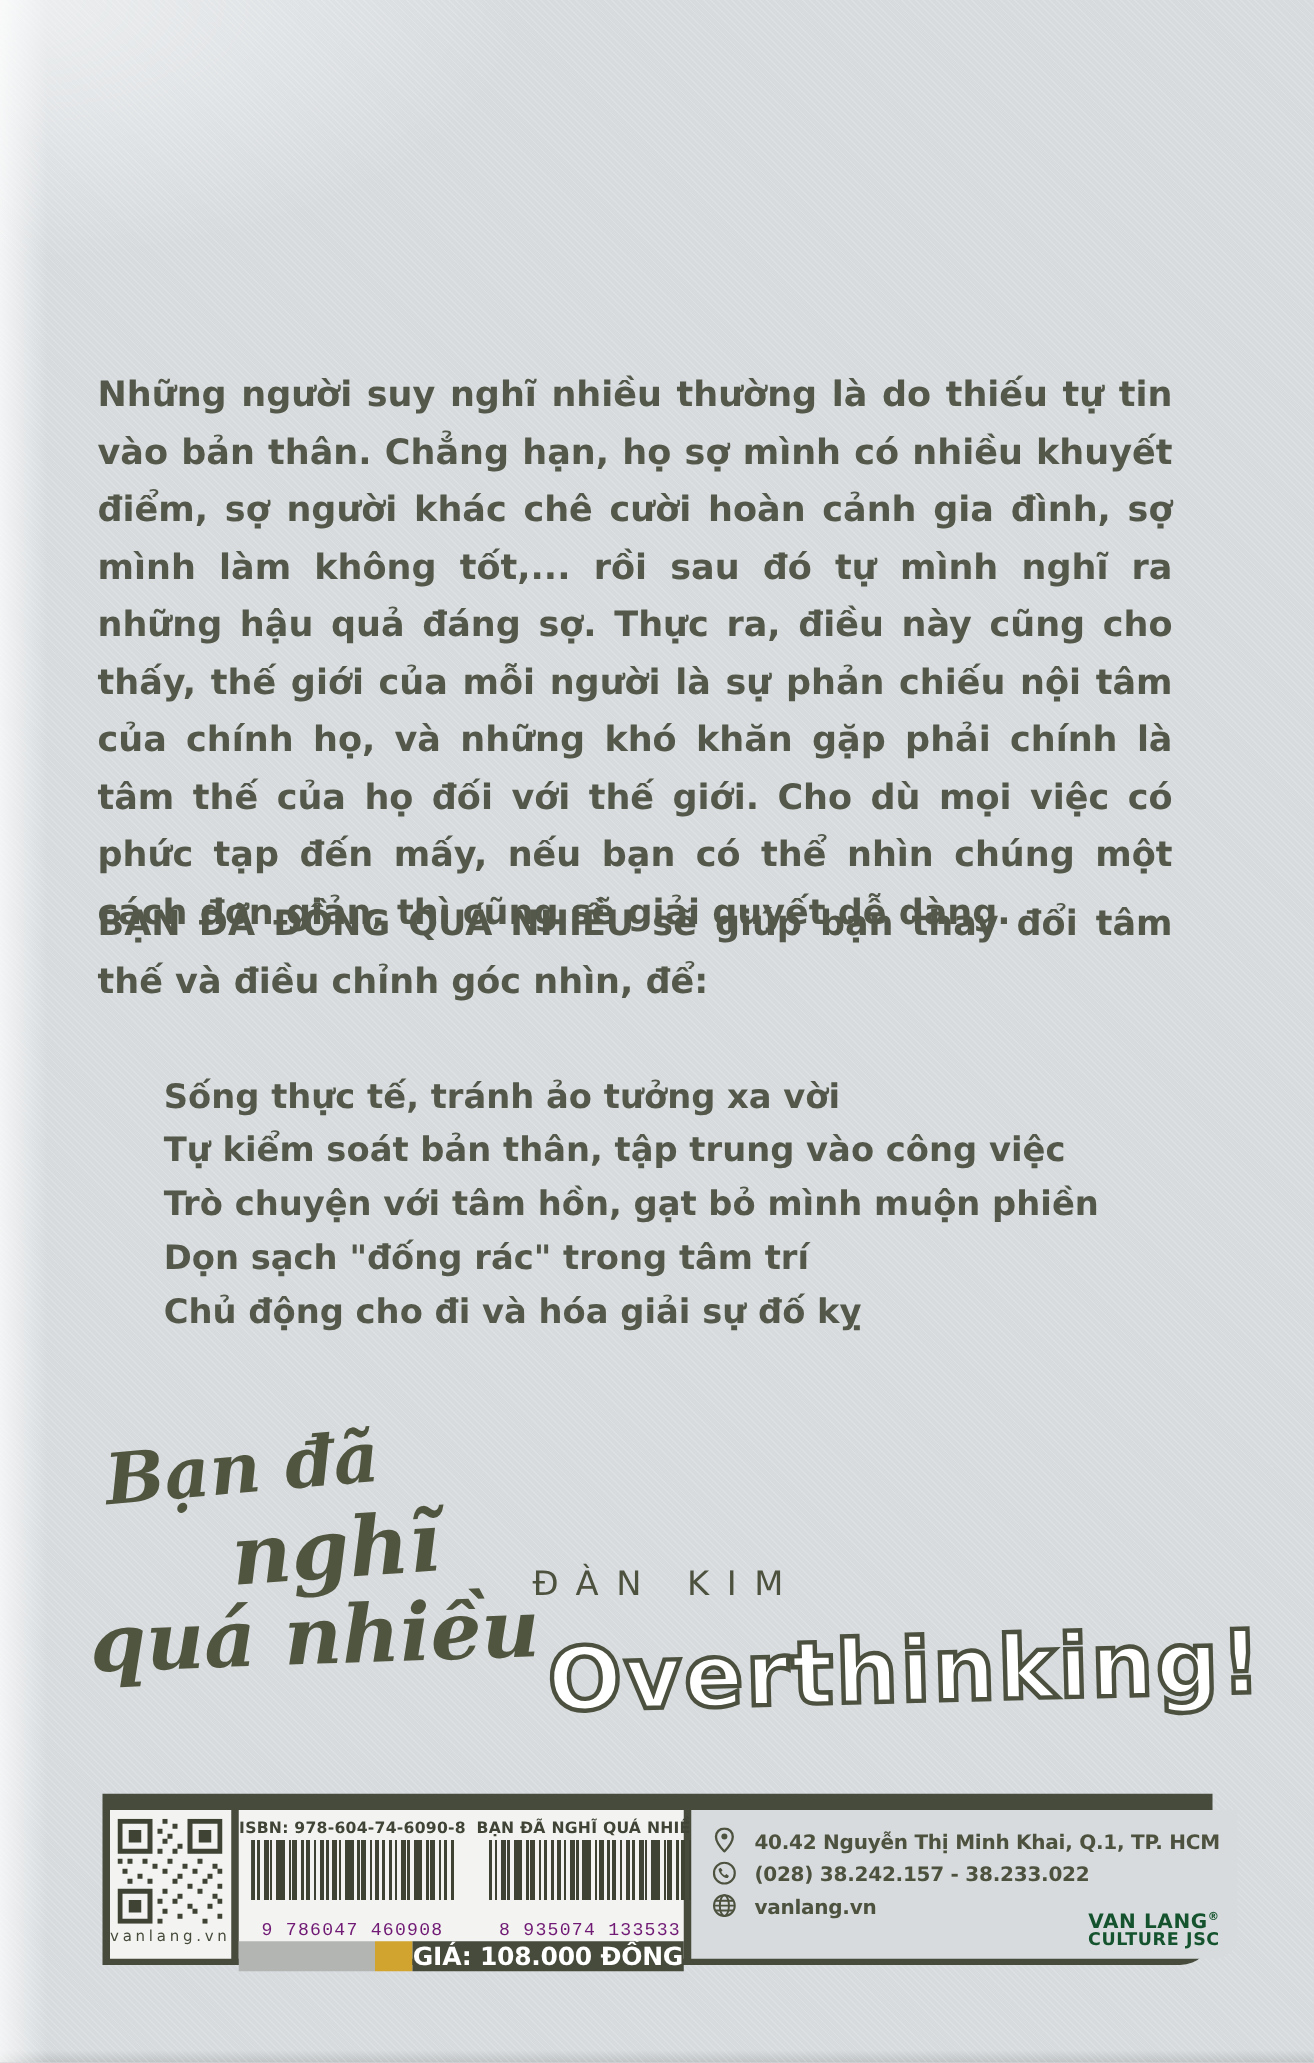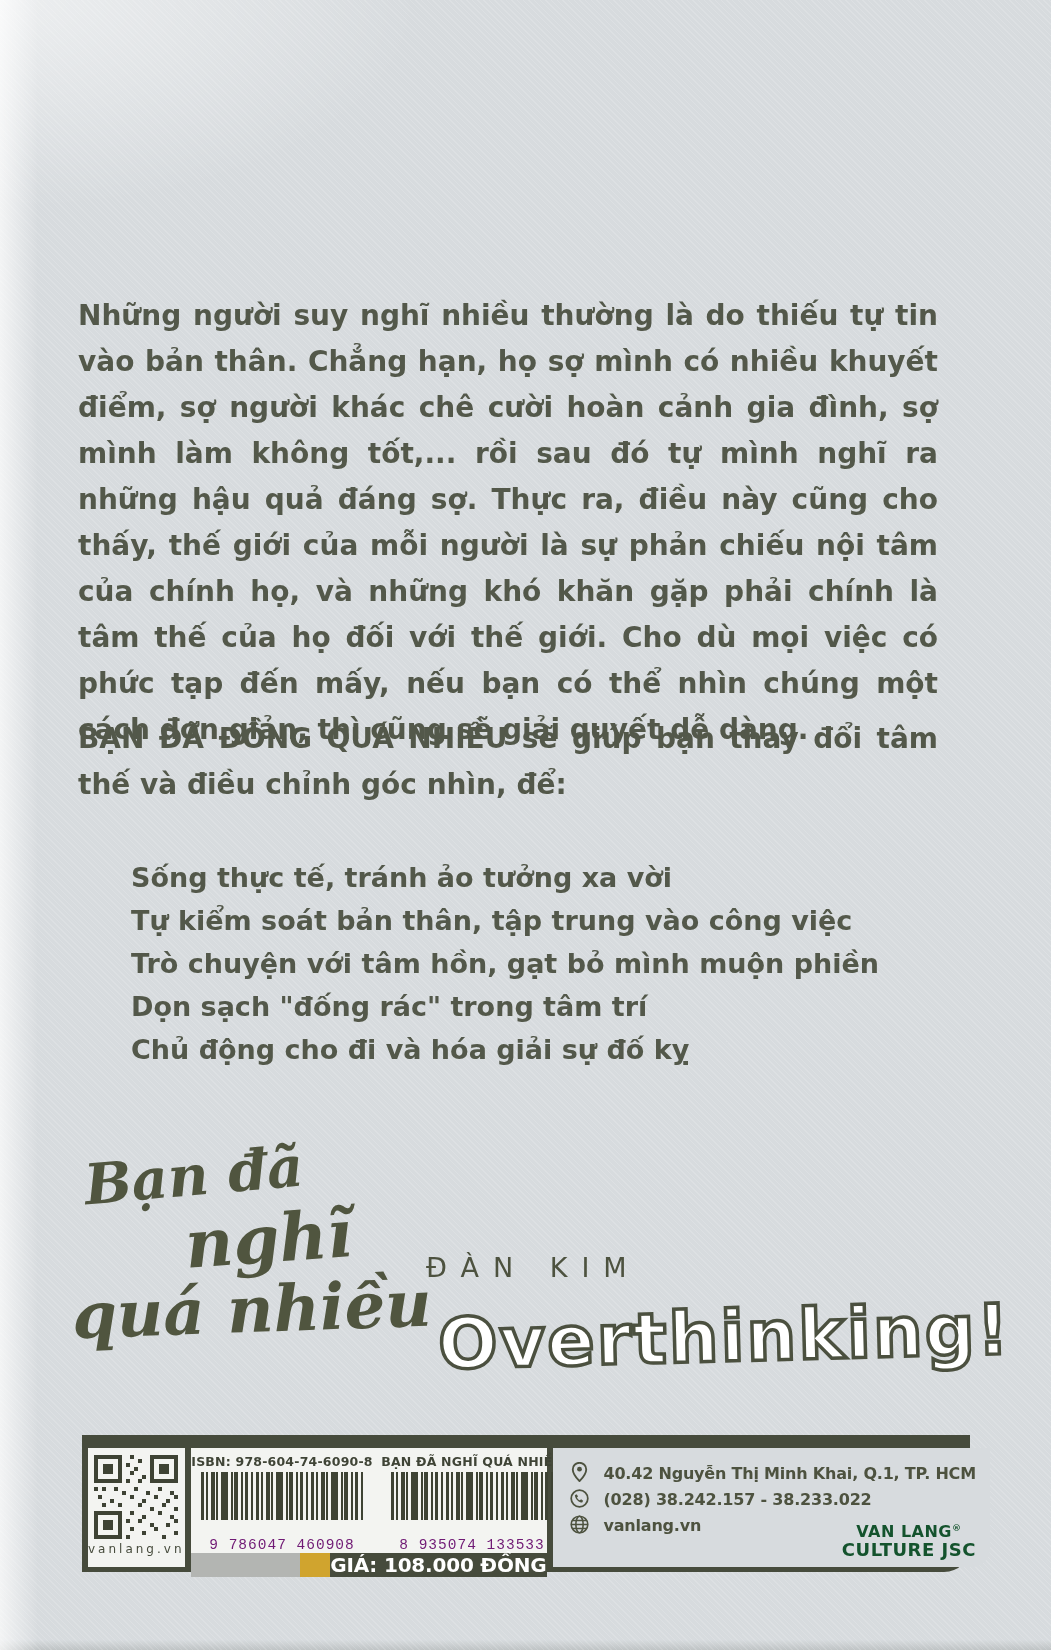--- a/index.html
+++ b/index.html
@@ -128,21 +128,21 @@
     display:flex;align-items:flex-end;gap:13px;
     height:26px;color:#4d523f;
     font-size:16px;font-weight:bold;letter-spacing:-0.2px;white-space:nowrap;
   }
   .contact-line .ic{flex:0 0 22px;height:22px;display:flex;align-items:center;justify-content:center;}
   .publisher{
     position:absolute;right:14px;bottom:7px;text-align:center;color:#14532d;line-height:1.05;margin-left:20px;
   }
   .publisher .pname{font-size:16px;font-weight:bold;letter-spacing:.5px;white-space:nowrap;}
   .publisher .pname sup{font-size:9px;}
-  .publisher .psub{font-size:18px;font-weight:bold;letter-spacing:.5px;white-space:nowrap;}
+  .publisher .psub{font-size:14px;font-weight:bold;letter-spacing:.5px;white-space:nowrap;}
   svg{display:block;}
 </style>
 </head>
 <body>
 
 <div class="page">
 
 
   <div class="para1">Những người suy nghĩ nhiều thường là do thiếu tự tin vào bản thân. Chẳng hạn, họ sợ mình có nhiều khuyết điểm, sợ người khác chê cười hoàn cảnh gia đình, sợ mình làm không tốt,... rồi sau đó tự mình nghĩ ra những hậu quả đáng sợ. Thực ra, điều này cũng cho thấy, thế giới của mỗi người là sự phản chiếu nội tâm của chính họ, và những khó khăn gặp phải chính là tâm thế của họ đối với thế giới. Cho dù mọi việc có phức tạp đến mấy, nếu bạn có thể nhìn chúng một cách đơn giản, thì cũng sẽ giải quyết dễ dàng.</div>
 

